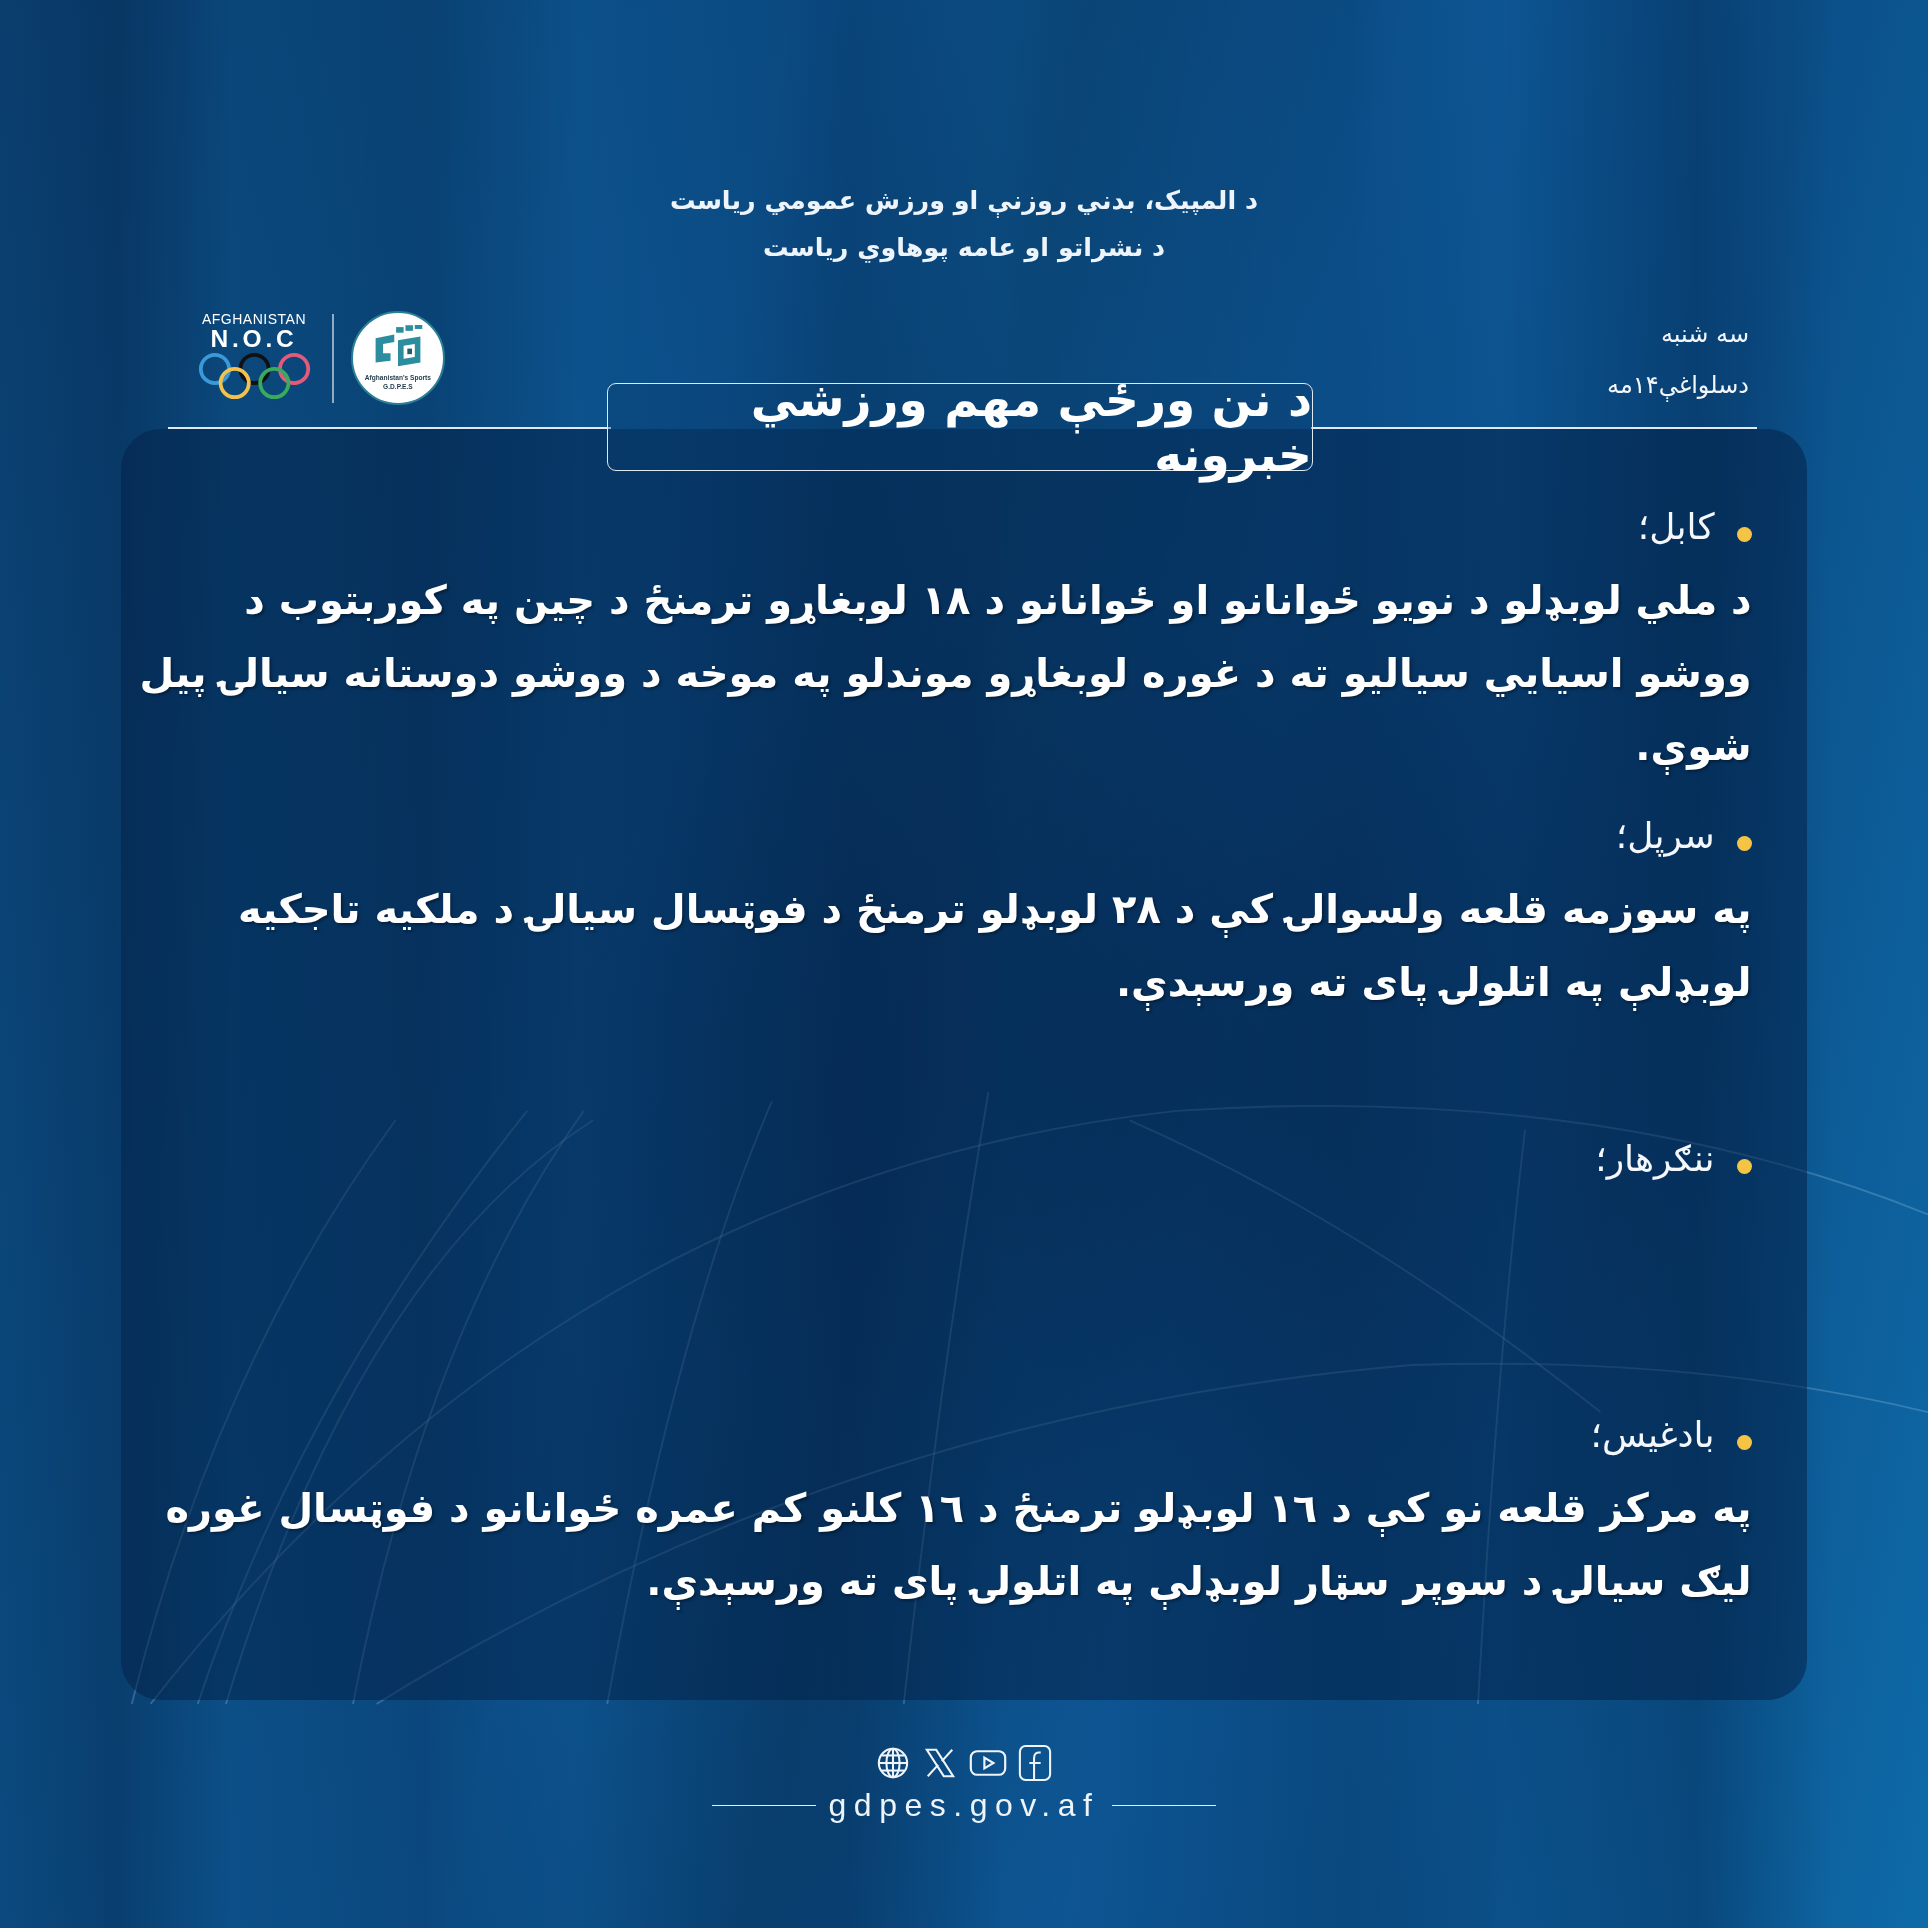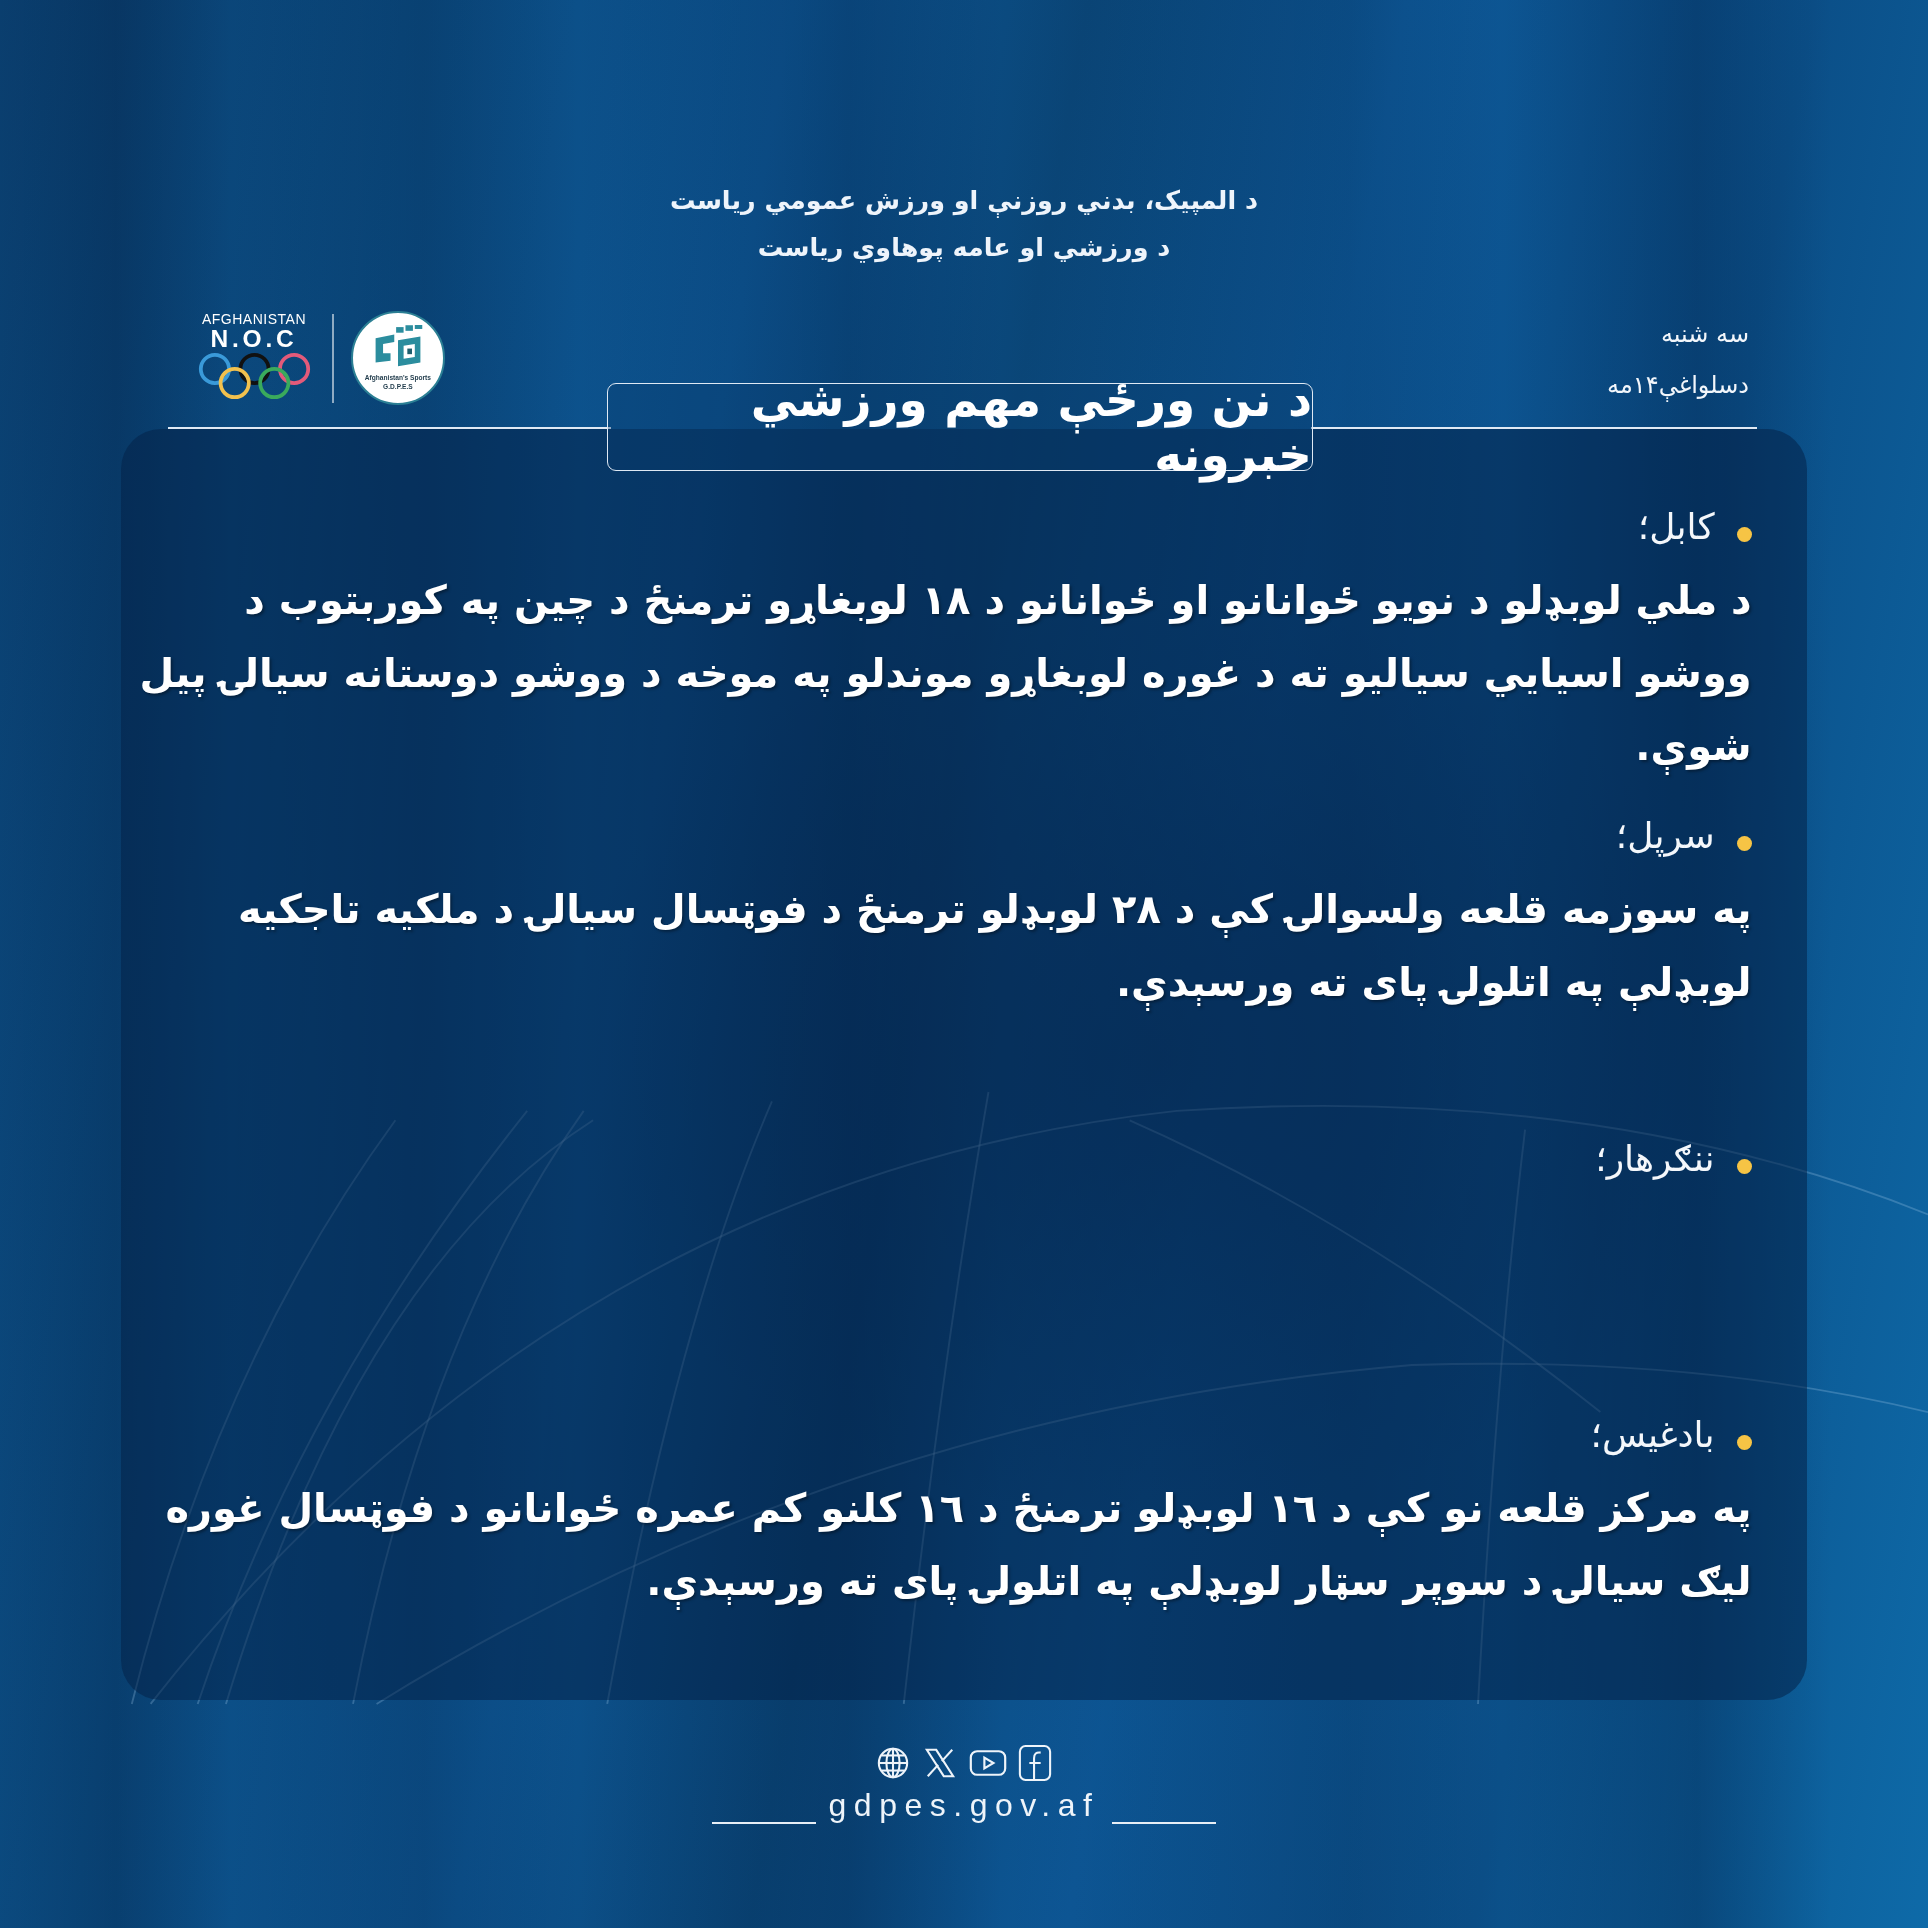--- a/index.html
+++ b/index.html
@@ -68,21 +68,21 @@
   .news-body {
     font-size: 40px; font-weight: bold; line-height: 73px; color: #ffffff;
     text-shadow: 1.9px 1.9px 2.8px rgba(0,0,0,0.35);
     padding-right: 9.4px; margin-top: 9.4px;
   }
   .footer-icons {
     position: absolute; top: 1744px; left: 0; width: 1928px; display: flex; justify-content: center; gap: 9.4px;
   }
   .ficon { width: 38px; height: 38px; display: flex; align-items: center; justify-content: center; }
   .footer-url-row {
-    position: absolute; top: 1787px; left: 0; width: 1928px; display: flex; align-items: flex-end; justify-content: center; gap: 13px;
+    position: absolute; top: 1787px; left: 0; width: 1928px; display: flex; align-items: center; justify-content: center; gap: 13px;
   }
   .footer-rule { width: 104px; height: 1.9px; background: #e7eef6; }
   .footer-url { font-family: "Liberation Sans", sans-serif; font-size: 32px; letter-spacing: 7.5px; color: #eef4fa; }
 </style>
 </head>
 <body>
 
 <div class="bg-streaks"></div>
 
 <svg class="globe" viewBox="0 0 2048 2048">
@@ -95,21 +95,21 @@
     <path d="M 375 1810 Q 450 1420 620 1180"></path>
     <path d="M 645 1810 Q 720 1400 820 1170"></path>
     <path d="M 960 1810 Q 1000 1450 1050 1160"></path>
     <path d="M 1570 1810 Q 1590 1450 1620 1200"></path>
     <path d="M 1200 1190 Q 1450 1300 1700 1500"></path>
   </g>
 </svg>
 
 <div class="header-org">
   <div>د المپیک، بدني روزنې او ورزش عمومي رياست</div>
-  <div>د ورزشي او عامه پوهاوي رياست</div>
+  <div>د نشراتو او عامه پوهاوي رياست</div>
 </div>
 
 <div class="logos">
   <div class="noc">
     <div class="noc-top">AFGHANISTAN</div>
     <div class="noc-mid">N.O.C</div>
     <svg width="117" height="49" viewBox="0 0 124 52">
       <g fill="none" stroke-width="4">
         <circle cx="20" cy="18" r="15" stroke="#3a9ad9"></circle>
         <circle cx="62" cy="18" r="15" stroke="#111111"></circle>

